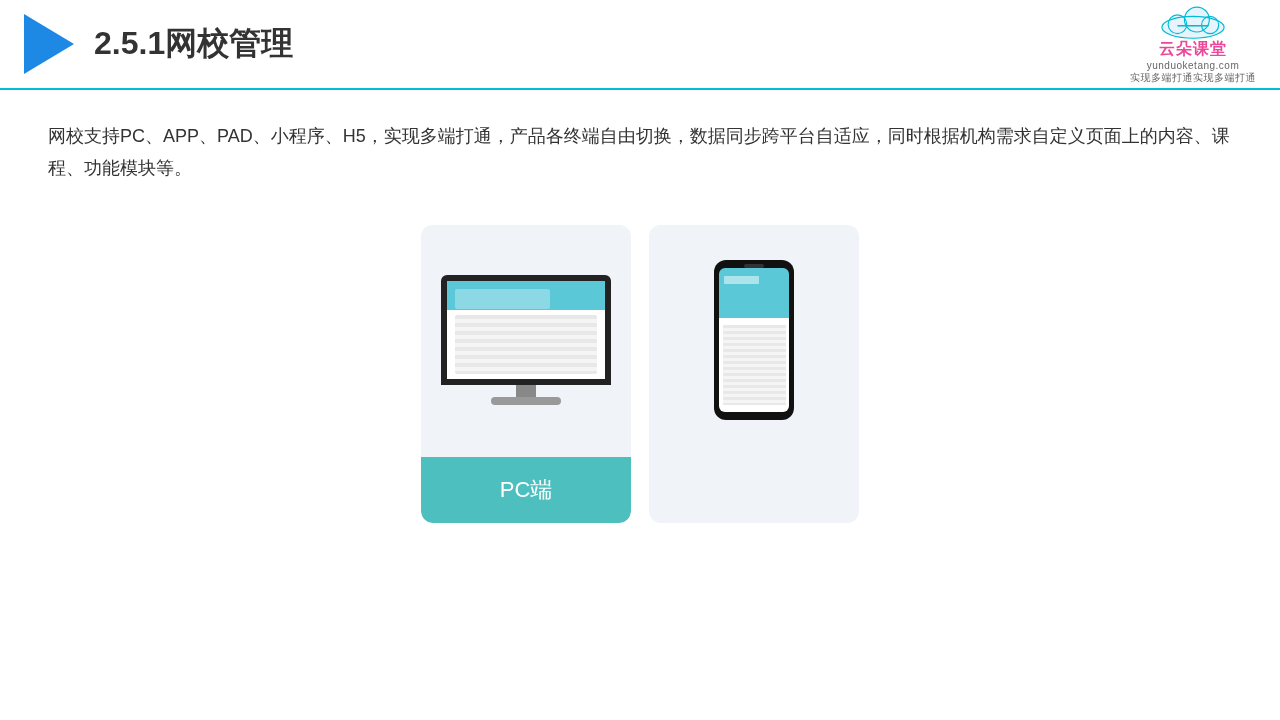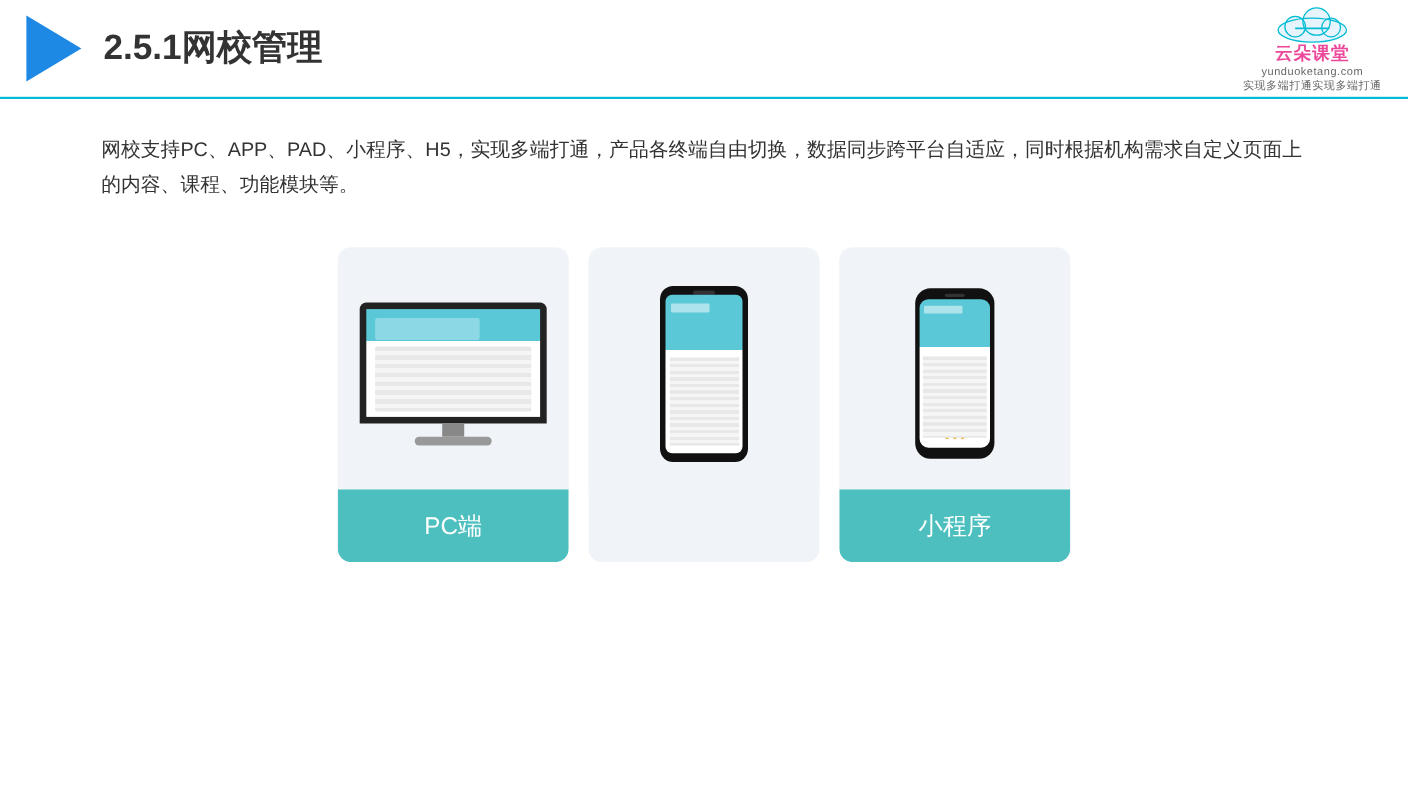--- a/index.html
+++ b/index.html
@@ -57,21 +57,21 @@
       font-size: 10px;
       color: #666;
       letter-spacing: 0.5px;
     }
 
     
     .content {
       position: absolute;
       top: 100px;
       left: 0; right: 0;
-      padding: 20px 92px;
+      padding: 20px 48px;
     }
 
     .description {
       font-size: 18px;
       color: #333;
       line-height: 1.8;
       margin-bottom: 40px;
     }
 
     
@@ -84,20 +84,21 @@
 
     .card {
       background: #f0f4f8;
       border-radius: 12px;
       width: 210px;
       display: flex;
       flex-direction: column;
       align-items: center;
       overflow: hidden;
       flex-shrink: 0;
+      gap: 12px;
     }
 
     .card-image-area {
       width: 100%;
       height: 220px;
       display: flex;
       align-items: center;
       justify-content: center;
       padding: 20px 15px 10px;
       background: #f0f4f8;
@@ -371,30 +372,16 @@
               <span></span>
                 <span></span>
                 <span></span>
             </div>
           </div>
         </div>
       </div>
     </div>
 
 
-    <div class="card">
-      <div class="card-image-area">
-        <div class="thin-phone">
-          <div class="thin-phone-screen">
-            <div class="screen-dots">
-              <span></span>
-                <span></span>
-                <span></span>
-            </div>
-          </div>
-        </div>
-      </div>
-      <div class="card-label">小程序</div>
-    </div>
 
 
   </div>
 </div>
 
 </body></html>

